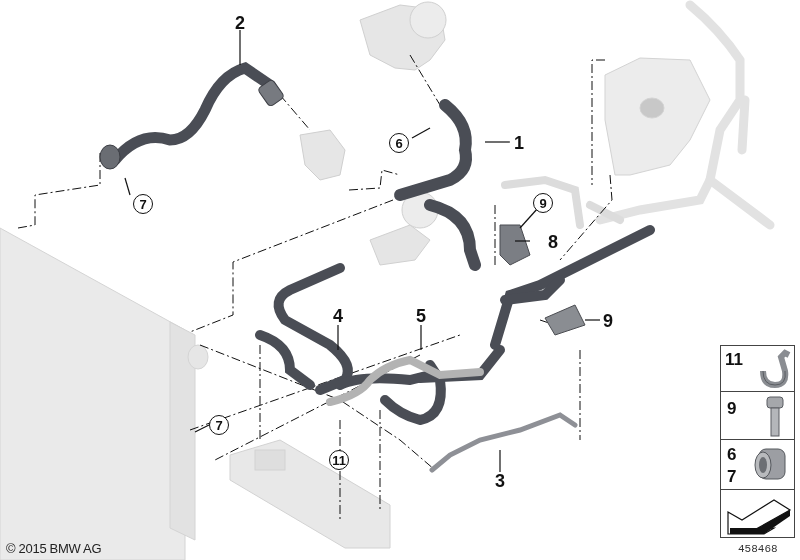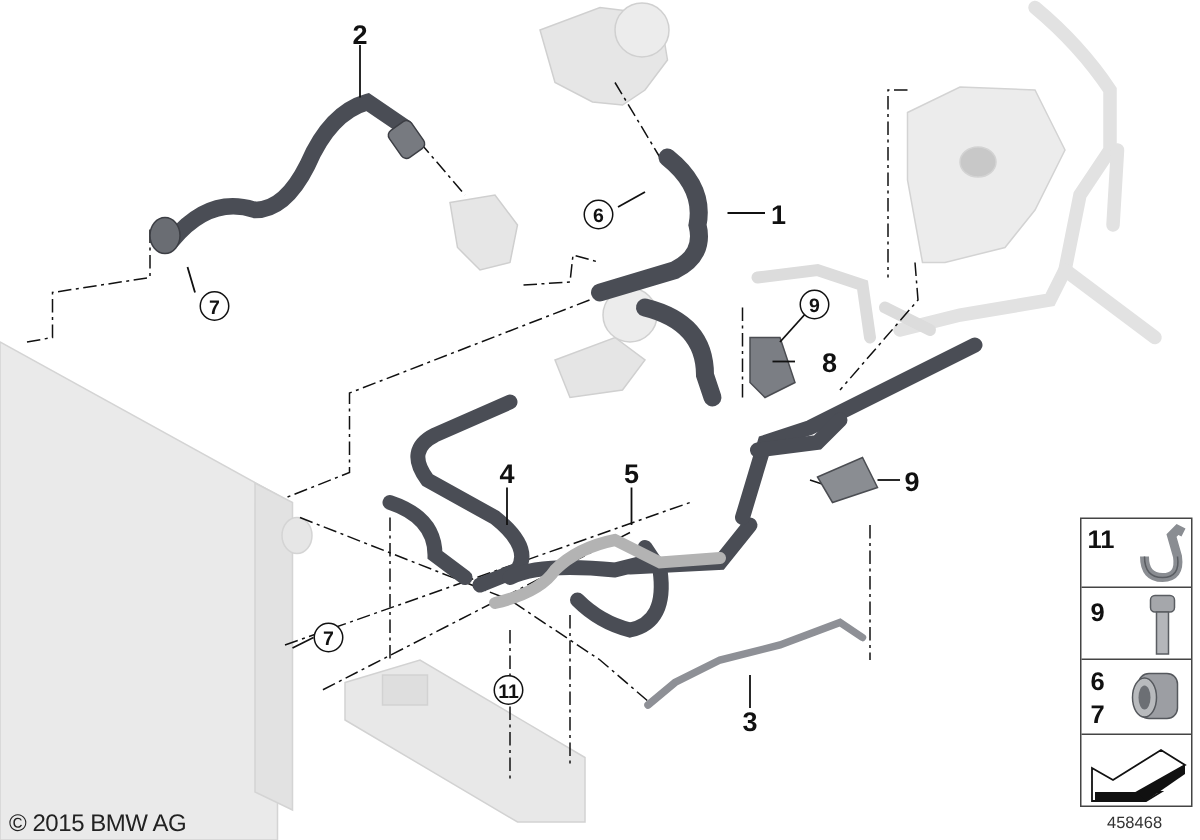--- a/index.html
+++ b/index.html
@@ -1,21 +1,21 @@
 <!DOCTYPE html>
 <html><head>
 <meta charset="utf-8">
 <style>
   html, body { margin: 0; padding: 0; background: #ffffff; }
   body { width: 800px; height: 560px; position: relative; overflow: hidden; font-family: "Liberation Sans", sans-serif; }
   #diagram { position: absolute; left: 0; top: 0; width: 800px; height: 560px; }
   .callout { position: absolute; font-family: "Liberation Sans", sans-serif; font-weight: bold; font-size: 18px; color: #111; line-height: 1; }
   .callout-circle { position: absolute; width: 20px; height: 20px; border: 1.6px solid #111; border-radius: 50%; background: #fff; display: flex; align-items: center; justify-content: center; font-family: "Liberation Sans", sans-serif; font-weight: bold; font-size: 13px; color: #111; box-sizing: border-box; }
-  .copyright { position: absolute; left: 6px; top: 541px; font-size: 16px; color: #222; font-family: "Liberation Sans", sans-serif; letter-spacing: -0.3px; }
-  .diagram-id { position: absolute; left: 738px; top: 543px; font-size: 11px; color: #333; font-family: Liberation Sans, sans-serif; }
+  .copyright { position: absolute; left: 6px; top: 541px; font-size: 13px; color: #222; font-family: "Liberation Sans", sans-serif; letter-spacing: -0.3px; }
+  .diagram-id { position: absolute; left: 738px; top: 543px; font-size: 11px; color: #333; font-family: Liberation Mono, monospace; }
   #legend { position: absolute; left: 720px; top: 345px; width: 75px; height: 193px; border: 1px solid #444; box-sizing: border-box; background: #fff; }
   .legend-cell { position: relative; border-bottom: 1px solid #444; box-sizing: border-box; }
   .legend-cell:last-child { border-bottom: none; }
   .legend-num { position: absolute; font-weight: bold; font-size: 17px; color: #111; font-family: "Liberation Sans", sans-serif; line-height: 1; }
 </style>
 </head>
 <body>
 
 <svg id="diagram" viewBox="0 0 800 560" xmlns="http://www.w3.org/2000/svg">
 

